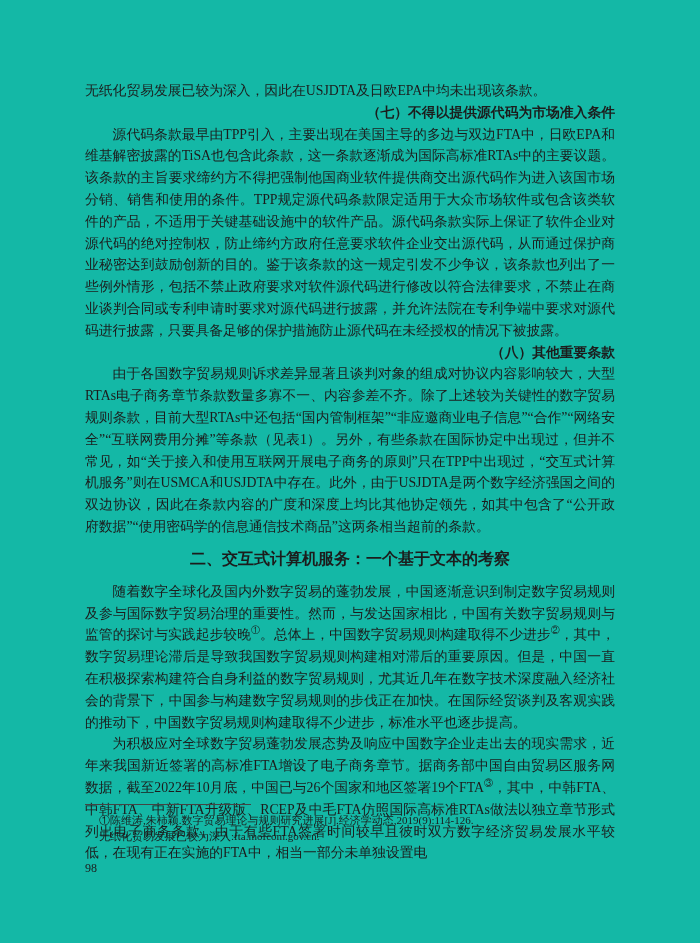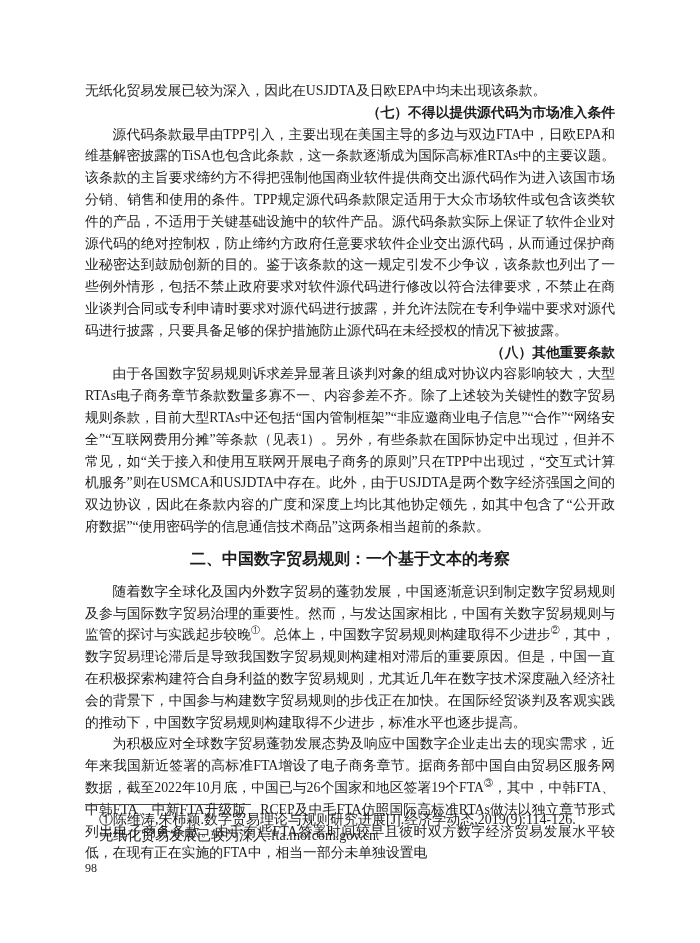--- a/index.html
+++ b/index.html
@@ -1,21 +1,21 @@
 <!DOCTYPE html>
 <html lang="zh"><head>
 <meta charset="utf-8">
 <style>
   html, body { margin: 0; padding: 0; background: #e8e8e8; }
   .page {
     position: relative;
     width: 700px;
     height: 943px;
     margin: 0 auto;
-    background: #ffffff;
+    background: #14b8a6;
     overflow: hidden;
     color: #1c1c1c;
     font-family: "Liberation Serif", "DejaVu Serif", serif;
   }
   .content {
     position: absolute;
     left: 85px;
     top: 80px;
     width: 530px;
   }
@@ -57,21 +57,21 @@
     width: 545px;
   }
   .fn-rule {
     width: 166px;
     height: 1px;
     background: #444444;
     margin: 0 0 7px 0;
   }
   .footnote {
     margin: 0;
-    font-size: 14px;
+    font-size: 11px;
     line-height: 16.2px;
     text-indent: 14px;
     white-space: nowrap;
   }
   .page-number {
     position: absolute;
     left: 85px;
     top: 858px;
     font-size: 12px;
     line-height: 20px;
@@ -87,21 +87,21 @@
     <p class="para no-indent">无纸化贸易发展已较为深入，因此在USJDTA及日欧EPA中均未出现该条款。</p>
 
     <p class="heading">（七）不得以提供源代码为市场准入条件</p>
 
     <p class="para">源代码条款最早由TPP引入，主要出现在美国主导的多边与双边FTA中，日欧EPA和维基解密披露的TiSA也包含此条款，这一条款逐渐成为国际高标准RTAs中的主要议题。该条款的主旨要求缔约方不得把强制他国商业软件提供商交出源代码作为进入该国市场分销、销售和使用的条件。TPP规定源代码条款限定适用于大众市场软件或包含该类软件的产品，不适用于关键基础设施中的软件产品。源代码条款实际上保证了软件企业对源代码的绝对控制权，防止缔约方政府任意要求软件企业交出源代码，从而通过保护商业秘密达到鼓励创新的目的。鉴于该条款的这一规定引发不少争议，该条款也列出了一些例外情形，包括不禁止政府要求对软件源代码进行修改以符合法律要求，不禁止在商业谈判合同或专利申请时要求对源代码进行披露，并允许法院在专利争端中要求对源代码进行披露，只要具备足够的保护措施防止源代码在未经授权的情况下被披露。</p>
 
     <p class="heading">（八）其他重要条款</p>
 
     <p class="para">由于各国数字贸易规则诉求差异显著且谈判对象的组成对协议内容影响较大，大型RTAs电子商务章节条款数量多寡不一、内容参差不齐。除了上述较为关键性的数字贸易规则条款，目前大型RTAs中还包括“国内管制框架”“非应邀商业电子信息”“合作”“网络安全”“互联网费用分摊”等条款（见表1）。另外，有些条款在国际协定中出现过，但并不常见，如“关于接入和使用互联网开展电子商务的原则”只在TPP中出现过，“交互式计算机服务”则在USMCA和USJDTA中存在。此外，由于USJDTA是两个数字经济强国之间的双边协议，因此在条款内容的广度和深度上均比其他协定领先，如其中包含了“公开政府数据”“使用密码学的信息通信技术商品”这两条相当超前的条款。</p>
 
-    <p class="section-title">二、中国数字贸易规则：一个基于文本的考察</p>
+    <p class="section-title">二、交互式计算机服务：一个基于文本的考察</p>
 
     <p class="para">
       <span>随着数字全球化及国内外数字贸易的蓬勃发展，中国逐渐意识到制定数字贸易规则及参与国际数字贸易治理的重要性。然而，与发达国家相比，中国有关数字贸易规则与监管的探讨与实践起步较晚</span><sup class="fn-ref">①</sup><span>。总体上，中国数字贸易规则构建取得不少进步</span><sup class="fn-ref">②</sup><span>，其中，数字贸易理论滞后是导致我国数字贸易规则构建相对滞后的重要原因。但是，中国一直在积极探索构建符合自身利益的数字贸易规则，尤其近几年在数字技术深度融入经济社会的背景下，中国参与构建数字贸易规则的步伐正在加快。在国际经贸谈判及客观实践的推动下，中国数字贸易规则构建取得不少进步，标准水平也逐步提高。</span>
     </p>
 
 
     <p class="para">
       <span>为积极应对全球数字贸易蓬勃发展态势及响应中国数字企业走出去的现实需求，近年来我国新近签署的高标准FTA增设了电子商务章节。据商务部中国自由贸易区服务网数据，截至2022年10月底，中国已与26个国家和地区签署19个FTA</span><sup class="fn-ref">③</sup><span>，其中，中韩FTA、中韩FTA、中新FTA升级版、RCEP及中毛FTA仿照国际高标准RTAs做法以独立章节形式列出电子商务条款。由于有些FTA签署时间较早且彼时双方数字经济贸易发展水平较低，在现有正在实施的FTA中，相当一部分未单独设置电</span>
     </p>
 

